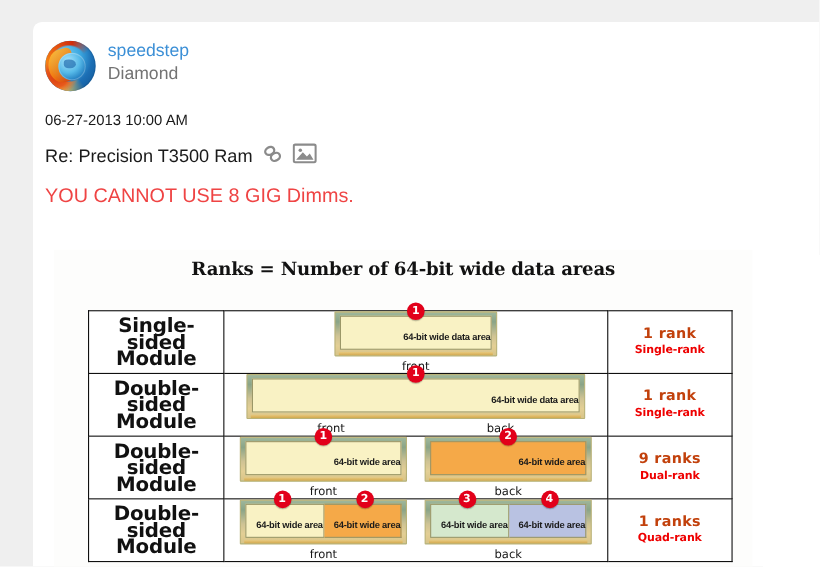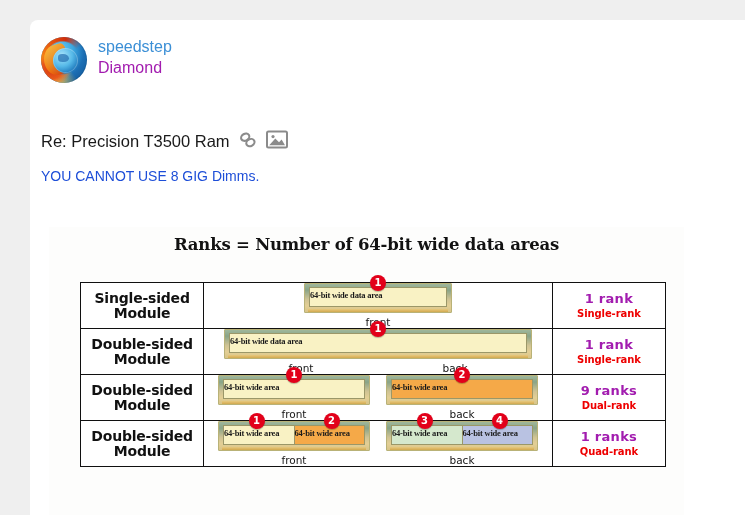--- a/index.html
+++ b/index.html
@@ -55,37 +55,37 @@
   }
   .avatar .land{
     position:absolute;left:17px;top:17px;width:11px;height:8px;
     background:#2a74b4;border-radius:40% 60% 50% 45%;opacity:.75;
   }
 
   .username{
     font-size:16px;color:#3b8fd6;line-height:19px;
     cursor:pointer;
   }
-  .userrank{font-size:16px;color:#a21caf;line-height:20px;margin-top:2px;}
+  .userrank{font-size:16px;color:#737373;line-height:20px;margin-top:2px;}
 
   .timestamp{
     position:absolute;left:11px;top:82px;
     font-size:13.5px;color:#1a1a1a;
   }
 
   .subject-row{
     position:absolute;left:11px;top:110px;
     display:flex;align-items:center;gap:8px;justify-content:space-between;
   }
   .subject{font-size:16.5px;color:#1a1a1a;}
   .ico{flex:none;display:block;}
 
   .shout{
     position:absolute;left:11px;top:148px;
-    font-size:14px;color:#1d4ed8;
+    font-size:18px;color:#ef4444;
   }
 
   
   .figure{
     position:absolute;left:19px;top:183px;
     width:635px;height:300px;
     background:#fdfdfc;
     margin-top:24px;
   }
   .fig-title{
@@ -111,33 +111,33 @@
     vertical-align:middle;
   }
   .col-type{width:123px;}
   .col-diag{width:348px;}
   .col-rank{width:113px;}
 
   .cell-type{
     text-align:center;
     font-family:"DejaVu Sans", sans-serif;
     font-weight:bold;
-    font-size:14px;
+    font-size:18px;
     line-height:15px;
     color:#111;
     letter-spacing:-.2px;
     padding:6px 2px;
   }
   .cell-rank{
     text-align:center;
     padding:6px 2px;
   }
   .rank-count{
     font-family:"DejaVu Sans", sans-serif;
-    font-weight:bold;font-size:13px;color:#a21caf;line-height:16px;
+    font-weight:bold;font-size:13px;color:#c2410c;line-height:16px;
     letter-spacing:.3px;
   }
   .rank-name{
     font-family:"DejaVu Sans", sans-serif;
     font-weight:bold;font-size:10px;color:#ee0000;line-height:14px;
     letter-spacing:-.1px;
   }
 
   .diag-cell{padding:6px 4px 4px 4px;}
   .diag-wrap{display:flex;justify-content:center;gap:16px;}
@@ -151,27 +151,27 @@
     padding:3px 4px 5px 4px;
     box-sizing:border-box;
     border-radius:1px;
   }
   .dimm::after{ 
     content:"";position:absolute;left:3px;right:3px;bottom:0px;height:3px;
     background:linear-gradient(#e8c97f,#d2a94f);
   }
   .chips{display:flex;}
   .chip{
-    font-family:Liberation Serif, serif;
+    font-family:Liberation Sans, sans-serif;
     font-size:8.5px;
     font-weight:bold;
     color:#1b1b1b;
-    text-align:left;
+    text-align:right;
     border:1px solid #9b9768;
-    padding:2px 0 6px 0;
+    padding:13px 0 6px 0;
     box-sizing:border-box;
     line-height:10px;
     letter-spacing:-.2px;
     white-space:nowrap;
   }
   .chip + .chip{border-left:none;}
   .side-labels{display:flex;width:100%;}
   .side-labels > span{flex:1;text-align:center;
     font-family:"DejaVu Sans", sans-serif;font-size:10.5px;color:#151515;margin-top:3px;}
 
@@ -200,20 +200,21 @@
         <div class="tail"></div>
         <div class="globe"></div>
         <div class="land"></div>
       </div>
       <div>
         <div class="username">speedstep</div>
         <div class="userrank">Diamond</div>
       </div>
     </div>
 
+    <div class="timestamp">06-27-2013 10:00 AM</div>
 
     <div class="subject-row">
       <span class="subject">Re: Precision T3500 Ram</span>
       <span class="ico">
         <svg width="20" height="18" viewBox="0 0 20 18" aria-hidden="true">
           <g fill="none" stroke="#8b8b8b" stroke-width="2.1">
             <ellipse cx="7.2" cy="6.2" rx="4.3" ry="3.4" transform="rotate(-30 7.2 6.2)"></ellipse>
             <ellipse cx="12.4" cy="11.6" rx="4.3" ry="3.4" transform="rotate(-30 12.4 11.6)"></ellipse>
           </g>
         </svg>

